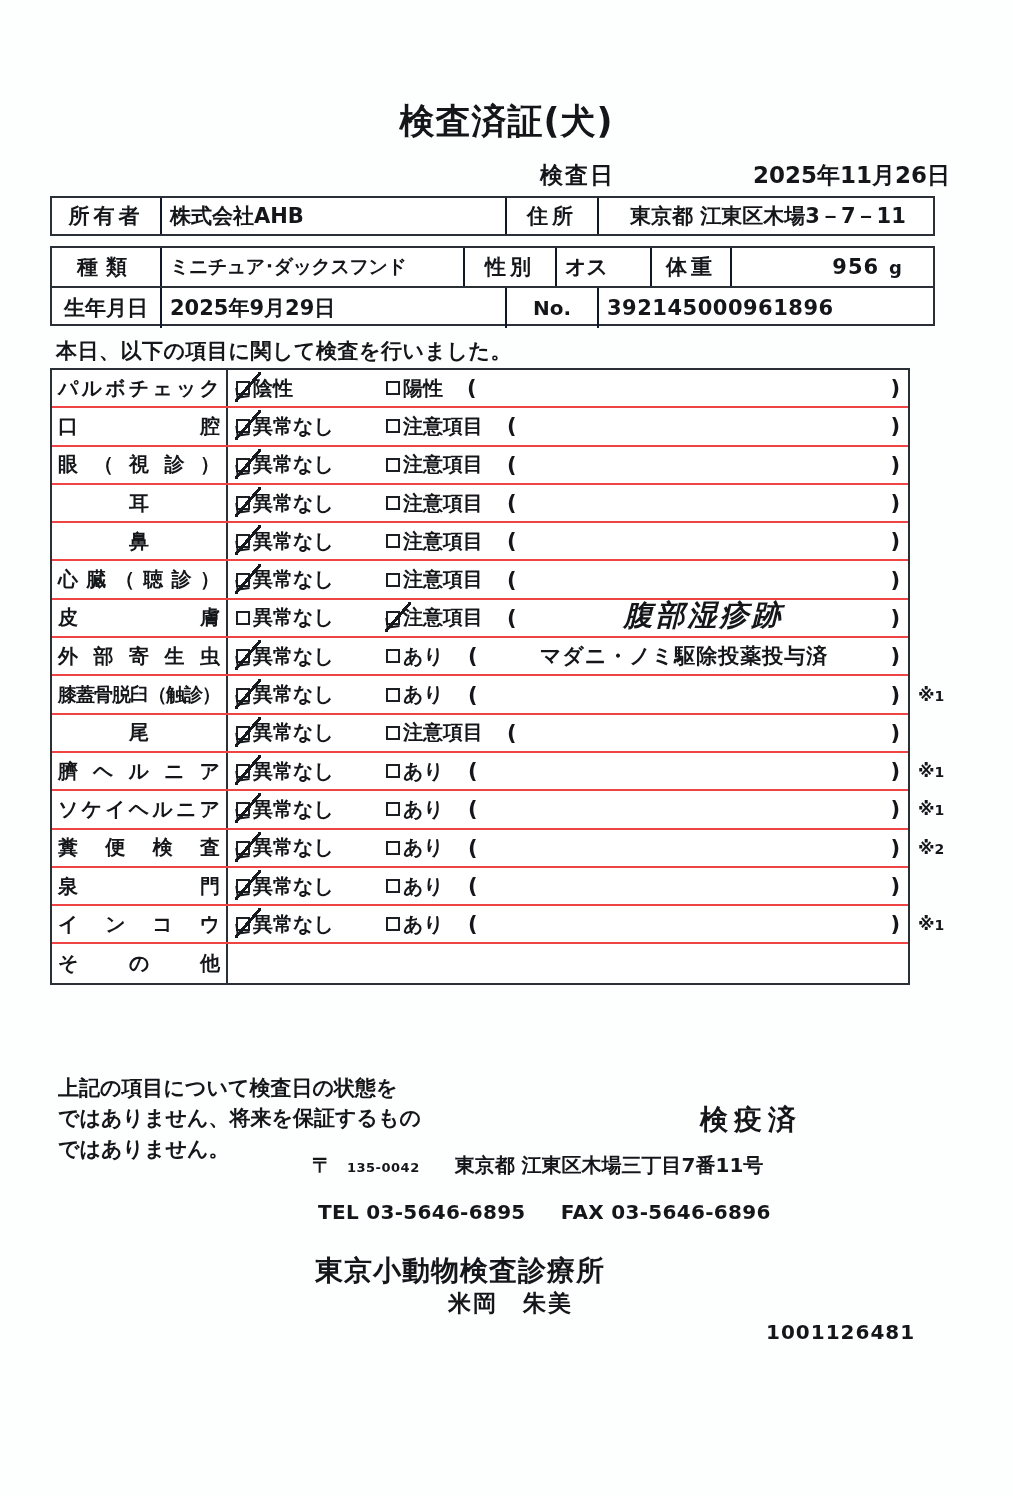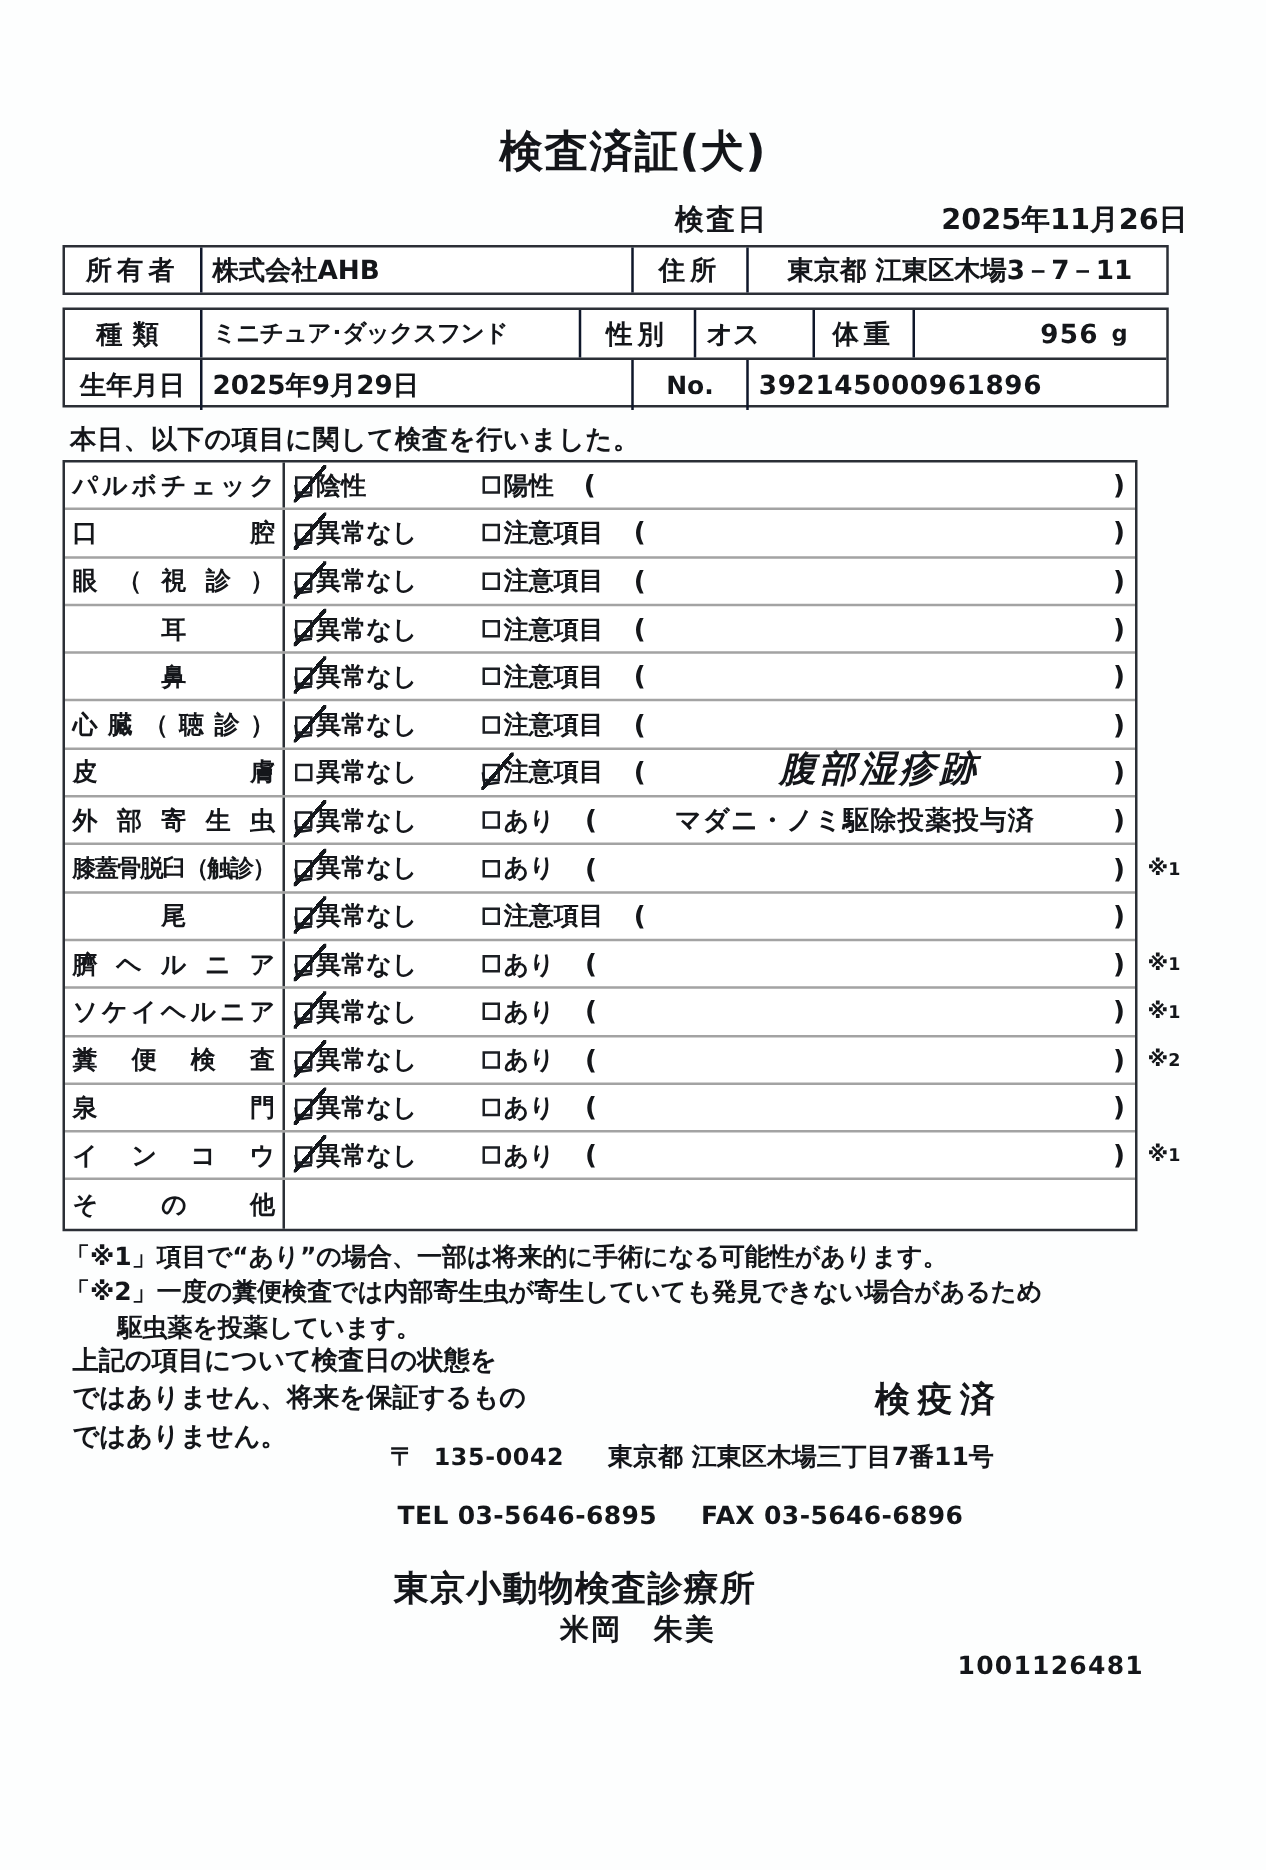--- a/index.html
+++ b/index.html
@@ -115,21 +115,21 @@
   
   #checklist-table {
     left: 50px;
     top: 368px;
     width: 860px;
   }
   .chk-row {
     display: flex;
     height: 38.3px;
     box-sizing: border-box;
-    border-bottom: 2px solid #a3a3a3;
+    border-bottom: 2px solid #ef4444;
     position: relative;
   }
   .chk-row:last-child { border-bottom: none; }
   .chk-label {
     width: 176px;
     box-sizing: border-box;
     border-right: 2px solid #2b2f36;
     display: flex;
     align-items: center;
     font-size: 20px;
@@ -267,21 +267,21 @@
   }
 
   .postal-line {
     position: absolute;
     left: 312px;
     top: 1152px;
     font-size: 20px;
     font-weight: 600;
   }
   .postal-line .zip-mark { margin-right: 8px; }
-  .postal-line .zip { font-size: 19px; letter-spacing: 0.5px; }
+  .postal-line .zip { font-size: 13px; letter-spacing: 0.5px; }
   .postal-line .addr { margin-left: 28px; }
 
   .tel-line {
     position: absolute;
     left: 318px;
     top: 1200px;
     font-size: 20px;
     font-weight: 600;
     letter-spacing: 0.3px;
   }
@@ -632,27 +632,20 @@
         <span class="row-mark">※<span class="num">1</span></span>
       </div>
       <div class="chk-row">
         <div class="chk-label">
           <span class="lbl-spread">その他</span>
         </div>
         <div class="chk-body"></div>
       </div>
     </div>
 
-  <div class="footnotes">
-    <div>「※1」項目で“あり”の場合、一部は将来的に手術になる可能性があります。</div>
-    <div>
-      <span>「※2」一度の糞便検査では内部寄生虫が寄生していても発見できない場合があるため</span>
-      <span class="fn2-cont">駆虫薬を投薬しています。</span>
-    </div>
-  </div>
 
   <div class="statement">
     <div>上記の項目について検査日の状態を</div>
     <div>ではありません、将来を保証するもの</div>
     <div>ではありません。</div>
   </div>
 
   <div class="quarantine-stamp">検疫済</div>
 
   <div class="postal-line">

